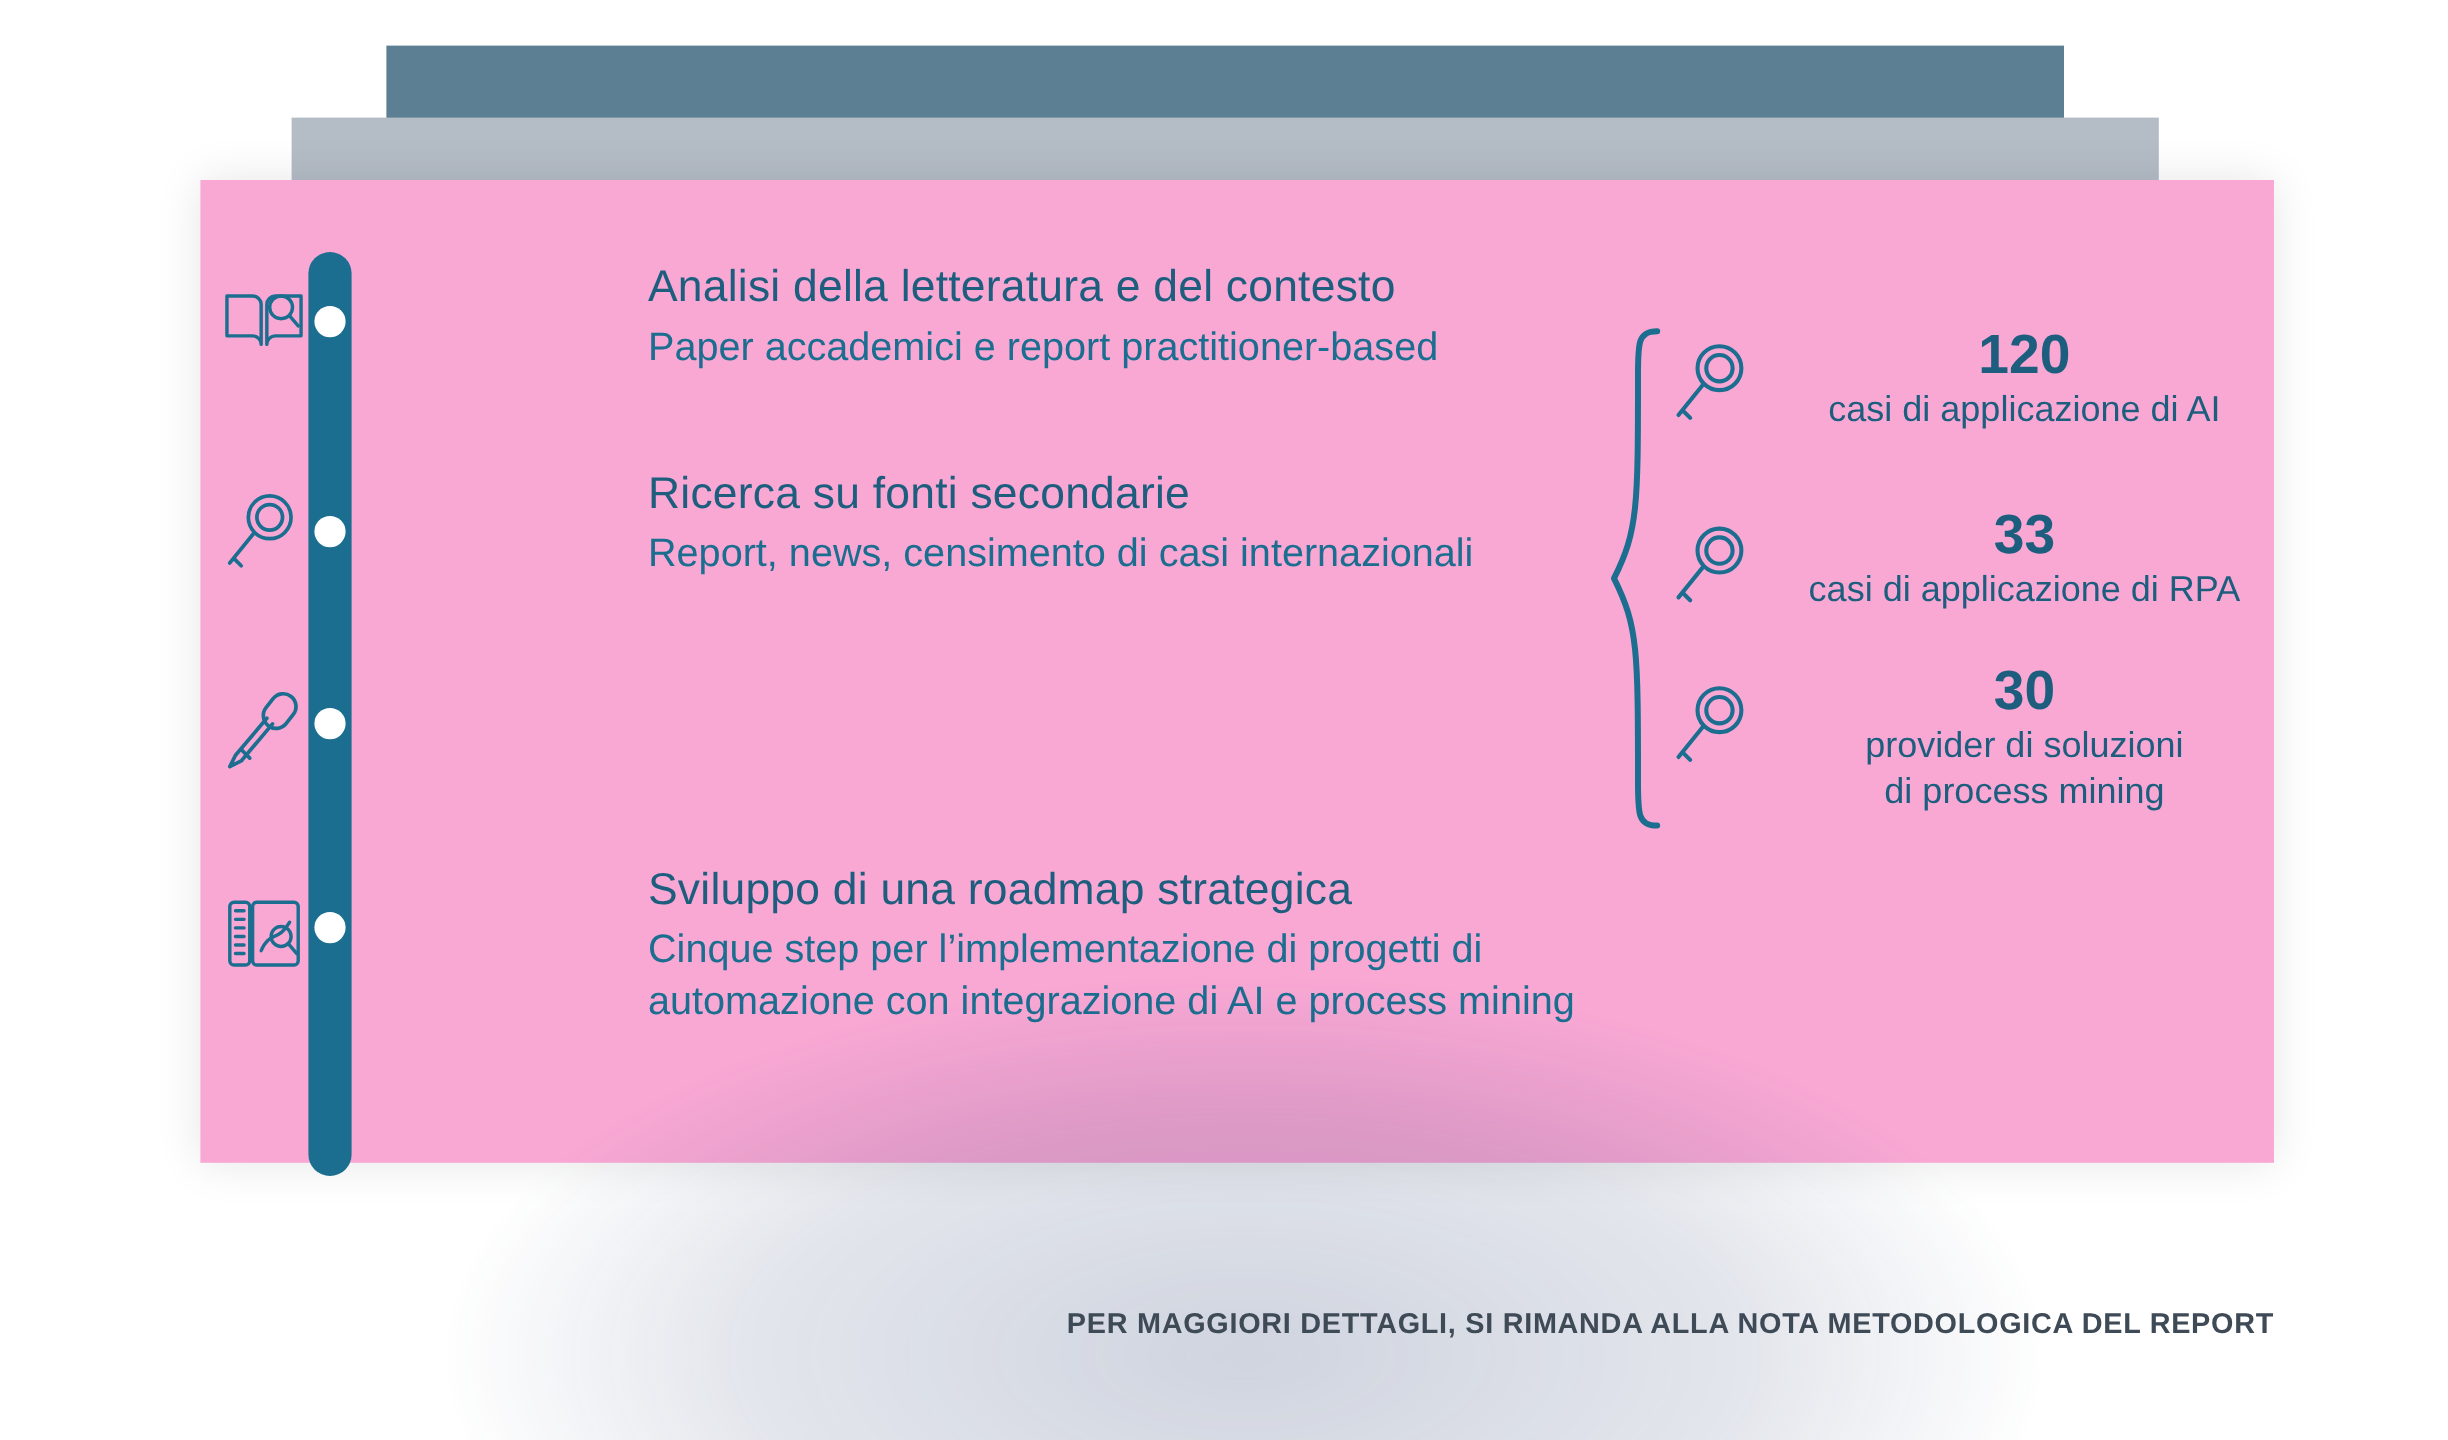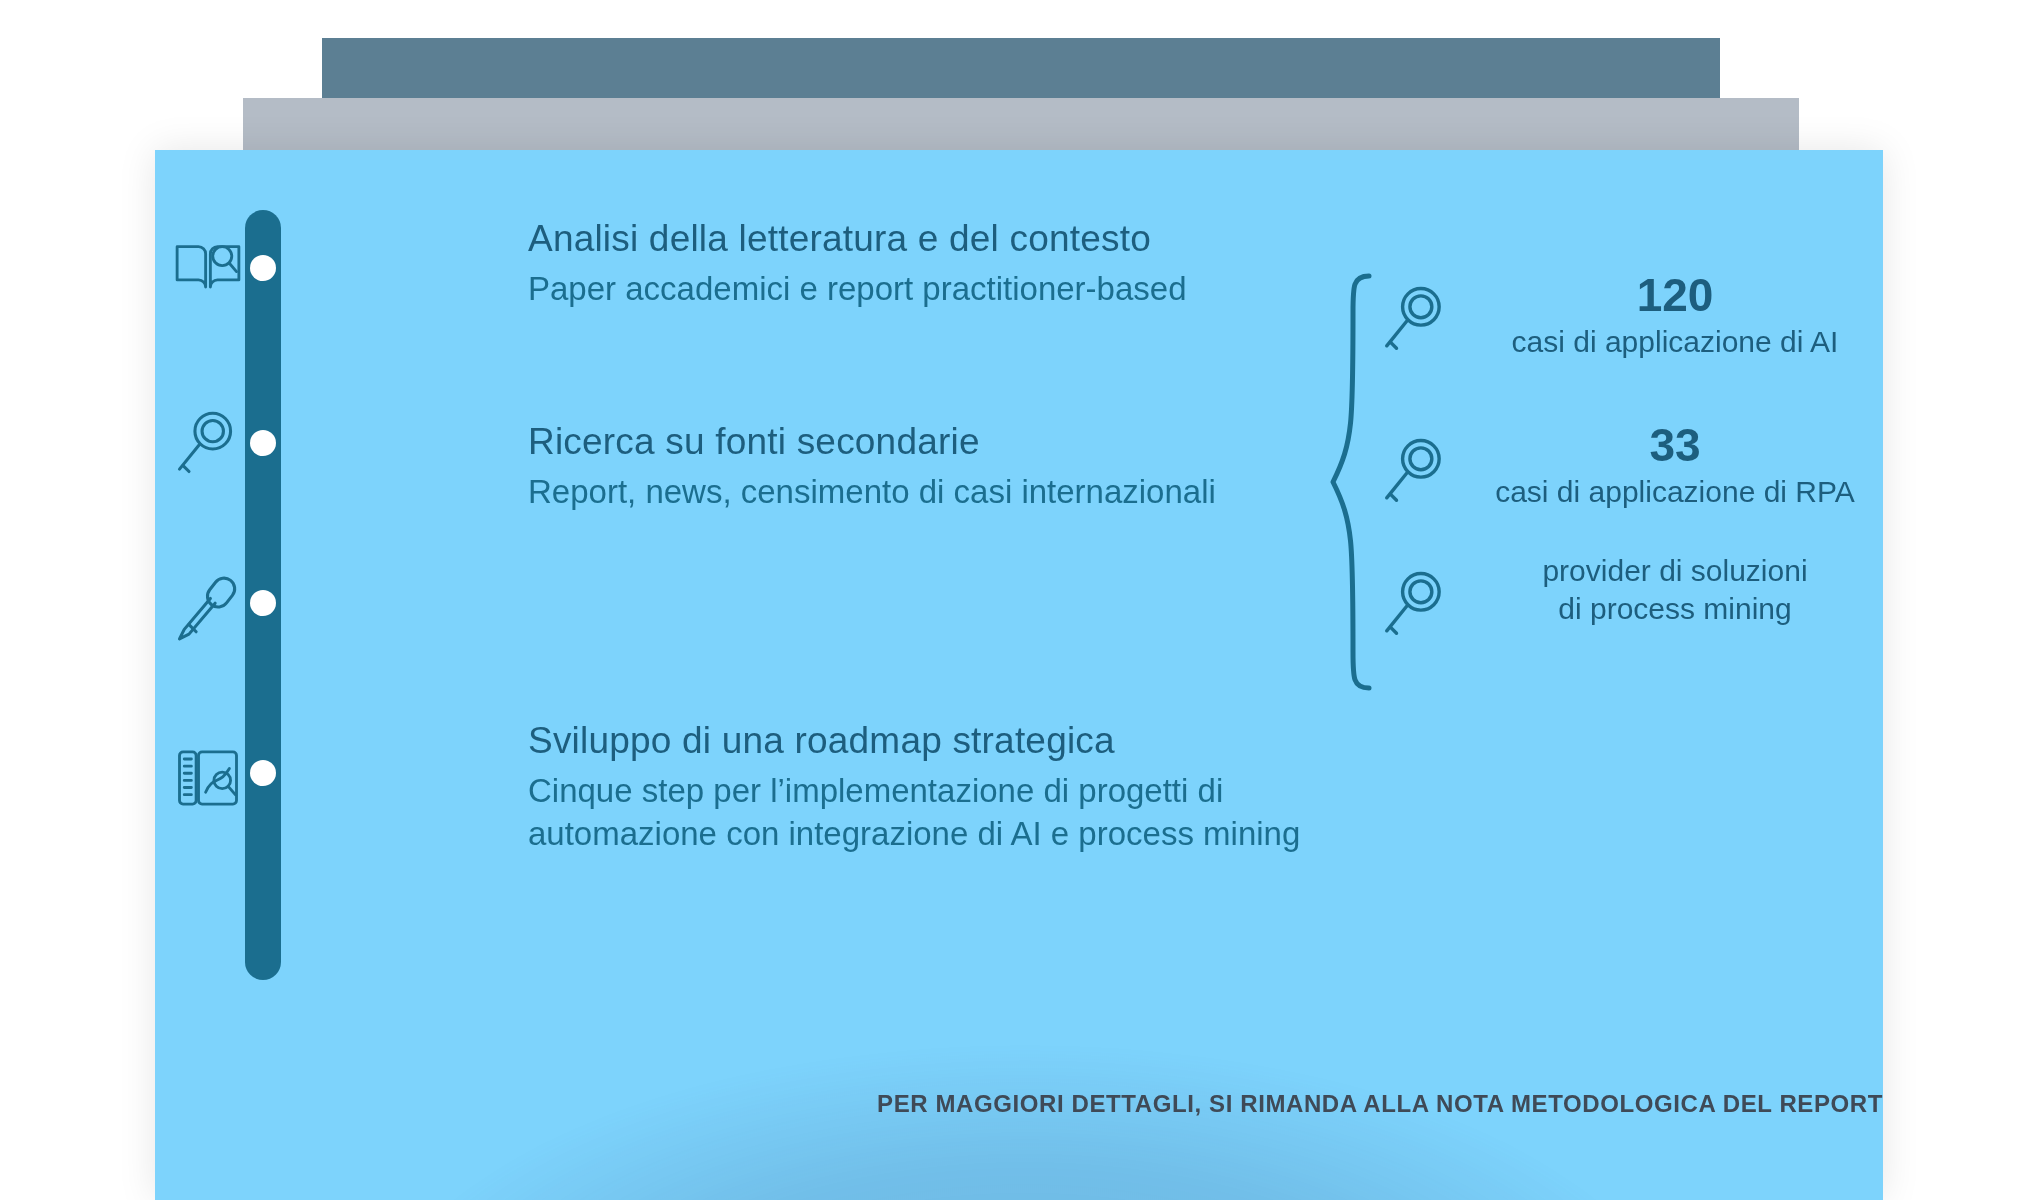--- a/index.html
+++ b/index.html
@@ -34,25 +34,25 @@
   .sheet-mid {
     position: absolute;
     left: 243px;
     top: 98px;
     width: 1556px;
     height: 120px;
     background: #b4bcc6;
   }
   .sheet-front {
     position: absolute;
-    left: 155px;
+    left: 167px;
     top: 150px;
     width: 1728px;
-    height: 1050px;
-    background: #7dd3fc;
+    height: 819px;
+    background: #f9a8d4;
     box-shadow: 0 0 36px rgba(0,0,0,0.10);
   }
 
   
   .bottom-glow {
     position: absolute;
     left: 210px;
     bottom: -470px;
     width: 1320px;
     height: 620px;
@@ -188,21 +188,21 @@
     </div>
 
     <div class="step-icon" style="top:255px;left:15px;">
       <svg viewBox="0 0 64 64" fill="none" stroke="currentColor" stroke-width="2.6" stroke-linecap="round" stroke-linejoin="round">
         <circle cx="36" cy="22" r="15"></circle>
         <circle cx="36" cy="22" r="9"></circle>
         <path d="M25 33 L8 54"></path>
         <path d="M11 51 l5 5"></path>
       </svg>
     </div>
-    <div class="step" style="top:240px;margin-top:31px;">
+    <div class="step" style="top:240px;">
       <div class="step-title">Ricerca su fonti secondarie</div>
       <div class="step-sub">Report, news, censimento di casi internazionali</div>
     </div>
 
     <div class="step-icon" style="top:420px;left:15px;">
       <svg viewBox="0 0 64 64" fill="none" stroke="currentColor" stroke-width="2.6" stroke-linecap="round" stroke-linejoin="round">
         <rect x="34" y="6" width="18" height="26" rx="9" transform="rotate(38 43 19)"></rect>
         <path d="M34 24 L12 50 l-4 8 8 -4 L38 28"></path>
         <path d="M16 46 l6 6"></path>
       </svg>
@@ -263,20 +263,21 @@
     <div class="stat">
       <div class="stat-icon" style="left:1222px;top:415px;">
         <svg viewBox="0 0 64 64" fill="none" stroke="currentColor" stroke-width="2.8" stroke-linecap="round" stroke-linejoin="round">
           <circle cx="36" cy="22" r="15"></circle>
           <circle cx="36" cy="22" r="9"></circle>
           <path d="M25 33 L8 54"></path>
           <path d="M11 51 l5 5"></path>
         </svg>
       </div>
       <div class="stat-text" style="left:1310px;top:400px;">
+        <div class="stat-number">30</div>
         <div class="stat-label">provider di soluzioni
 di process  mining</div>
       </div>
     </div>
 
     <div class="bottom-glow"></div>
 
     <div class="footer-note" style="top:940px;">PER MAGGIORI  DETTAGLI, SI RIMANDA ALLA NOTA METODOLOGICA  DEL REPORT</div>
 
   </div>

